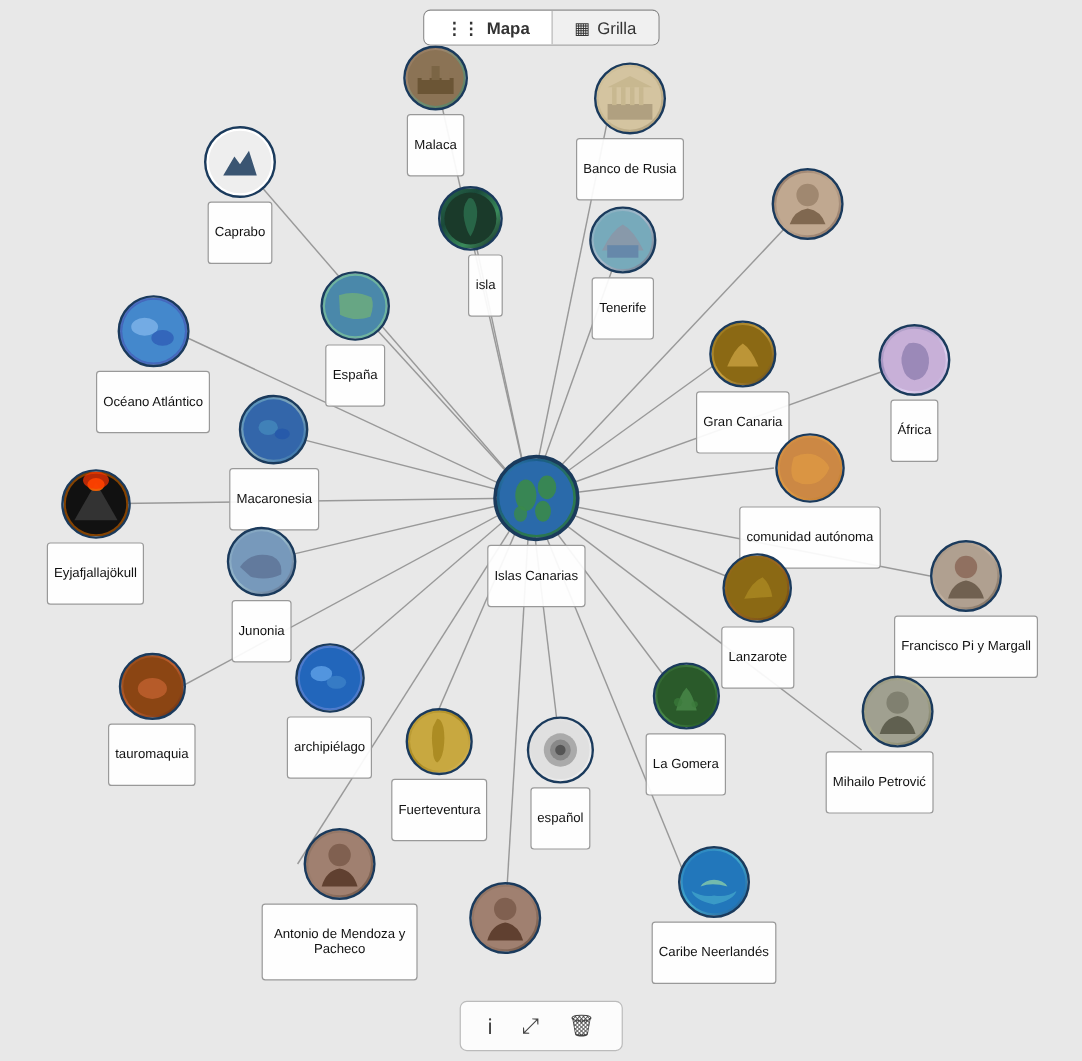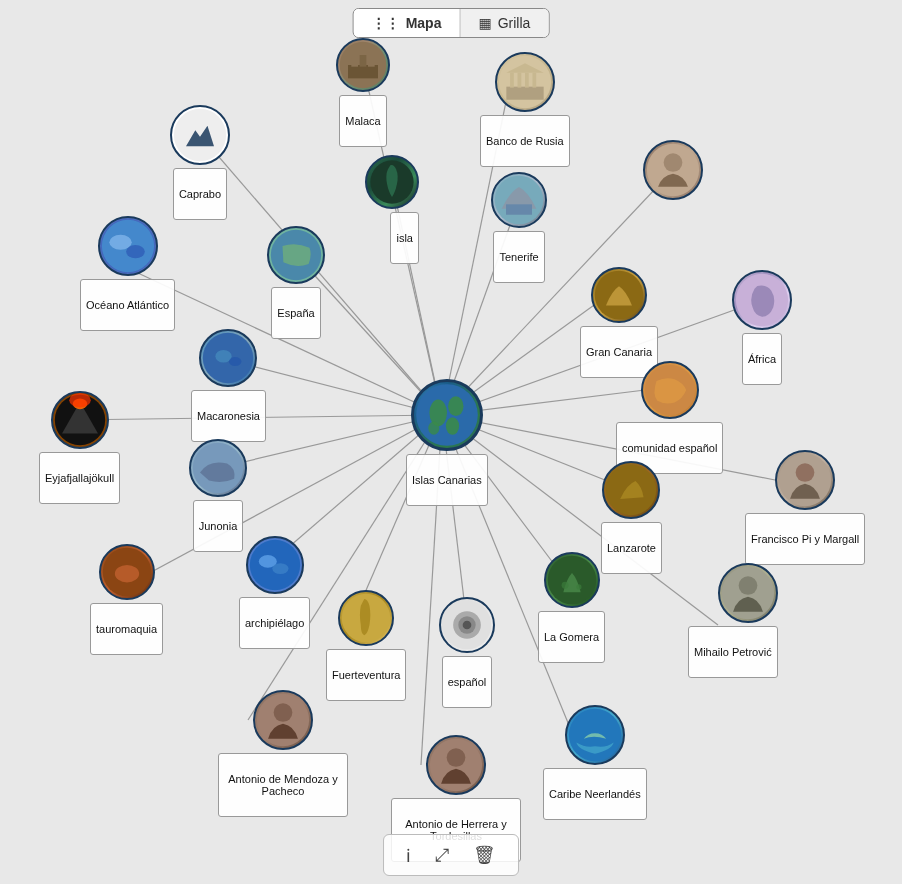--- a/index.html
+++ b/index.html
@@ -261,21 +261,21 @@
     </div>
     <div class="node" style="left: 732px; top: 270px;">
       <div class="node-img img-africa" style="width: 60px; height: 60px;">
         <svg width="60" height="60" viewBox="0 0 60 60">
       <circle cx="30" cy="30" r="28" fill="#c8b0d8"></circle>
       <path d="M25,15 Q35,13 40,20 Q45,28 42,38 Q38,48 30,48 Q22,46 20,38 Q16,28 22,18 Z" fill="#9080b0" opacity="0.8"></path>
     </svg>
       </div>
       <div class="node-label">África</div>
     </div>
-    <div class="node" style="left: 80px; top: 216px;">
+    <div class="node" style="left: 80px; top: 246px;">
       <div class="node-img img-ocean" style="width: 60px; height: 60px;">
         <svg width="60" height="60" viewBox="0 0 60 60">
       <circle cx="30" cy="30" r="28" fill="#4488cc"></circle>
       <ellipse cx="22" cy="26" rx="12" ry="8" fill="#88bbee" opacity="0.7"></ellipse>
       <ellipse cx="38" cy="36" rx="10" ry="7" fill="#2244aa" opacity="0.5"></ellipse>
     </svg>
       </div>
       <div class="node-label">Océano Atlántico</div>
     </div>
     <div class="node" style="left: 267px; top: 226px;">
@@ -297,21 +297,21 @@
       </div>
       <div class="node-label">Macaronesia</div>
     </div>
     <div class="node" style="left: 616px; top: 361px;">
       <div class="node-img img-comunidad" style="width: 58px; height: 58px;">
         <svg width="58" height="58" viewBox="0 0 60 60">
       <circle cx="30" cy="30" r="28" fill="#cc8844"></circle>
       <path d="M15,20 Q25,15 35,18 Q45,22 48,30 Q44,40 35,44 Q25,47 16,42 Q10,35 15,20 Z" fill="#dd9944" opacity="0.8"></path>
     </svg>
       </div>
-      <div class="node-label">comunidad español</div>
+      <div class="node-label">comunidad autónoma</div>
     </div>
     <div class="node" style="left: 39px; top: 391px;">
       <div class="node-img img-eyjafjall" style="width: 58px; height: 58px;">
         <svg width="58" height="58" viewBox="0 0 60 60">
       <circle cx="30" cy="30" r="28" fill="#111"></circle>
       <polygon points="30,10 10,45 50,45" fill="#333"></polygon>
       <ellipse cx="30" cy="12" rx="8" ry="6" fill="#ff6600" opacity="0.9"></ellipse>
       <ellipse cx="30" cy="8" rx="12" ry="8" fill="#ff3300" opacity="0.7"></ellipse>
     </svg>
       </div>
@@ -426,21 +426,20 @@
       <div class="node-label">Caribe Neerlandés</div>
     </div>
     <div class="node" style="left: 391px; top: 735px;">
       <div class="node-img img-antonio-h" style="width: 60px; height: 60px;">
         <svg width="60" height="60" viewBox="0 0 60 60">
       <circle cx="30" cy="30" r="28" fill="#a08070"></circle>
       <circle cx="30" cy="22" r="10" fill="#806050"></circle>
       <path d="M14,50 Q18,36 30,34 Q42,36 46,50" fill="#604030"></path>
     </svg>
       </div>
-      <div class="node-label">Antonio de Herrera y Tordesillas</div>
     </div>
   </div>
 
 <div class="bottom-bar">
   <button class="bottom-btn">ℹ</button>
   <button class="bottom-btn">⤢</button>
   <button class="bottom-btn">🗑</button>
 </div>
 
 </body></html>

